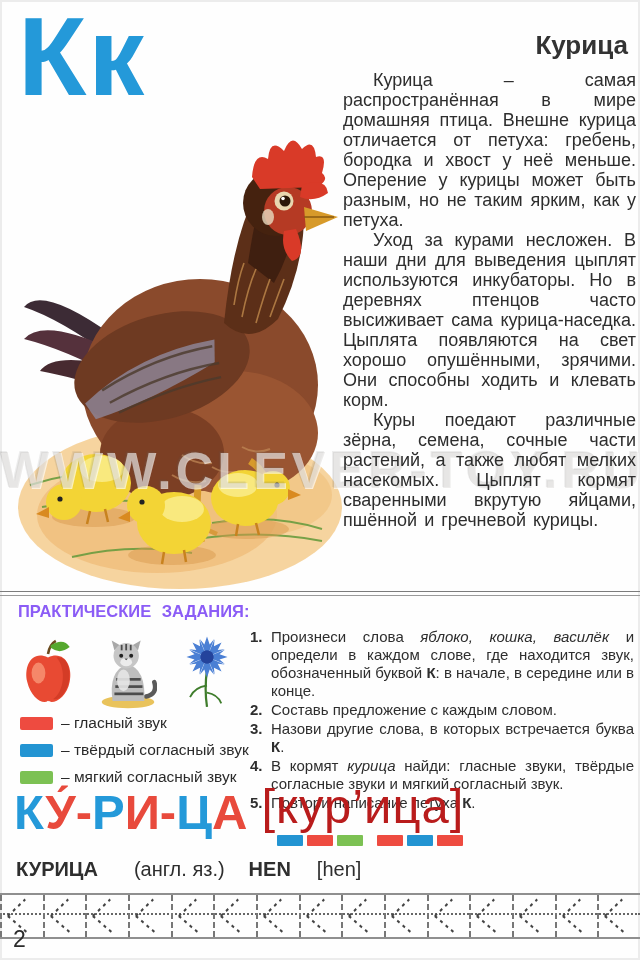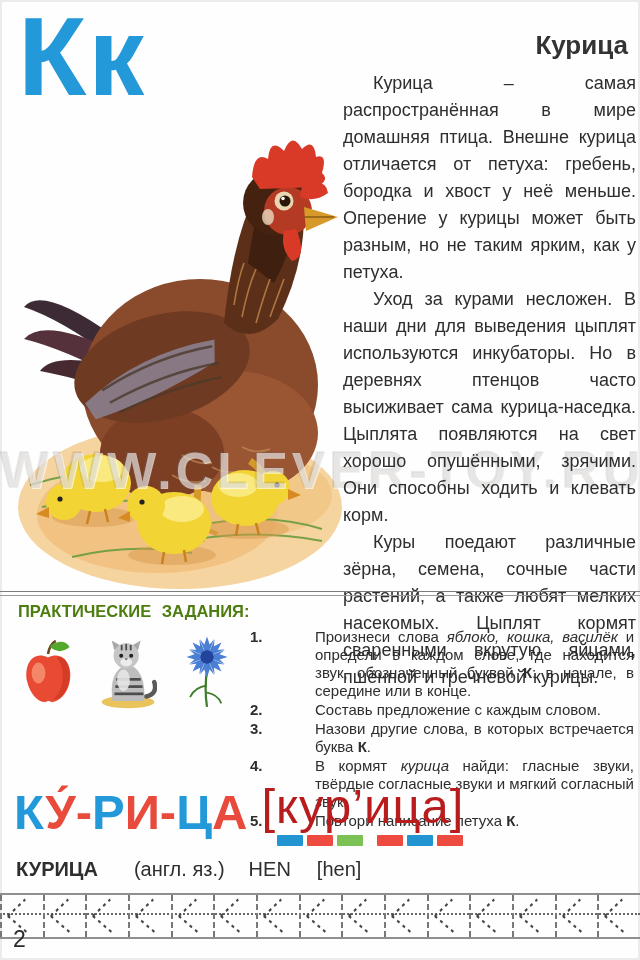--- a/index.html
+++ b/index.html
@@ -14,78 +14,78 @@
     font-size:112px; font-weight:bold; color:#2499d9; letter-spacing:2px;
   }
   
   .page-title{
     position:absolute; right:12px; top:30px;
     font-size:26px; font-weight:bold; color:#333;
   }
   
   .article{
     position:absolute; left:343px; top:70px; width:293px;
-    font-size:18px; line-height:27px; text-align:justify;
+    font-size:18px; line-height:20px; text-align:justify;
   }
   .article p{margin:0; text-indent:30px; word-spacing:2px;}
   
   .hen-box{position:absolute; left:12px; top:55px; width:332px; height:540px;}
   
   .watermark{
     position:absolute; left:0; top:440px; width:532px;
     font-size:52px; font-weight:bold; letter-spacing:4px; white-space:nowrap;
     color:rgba(128,122,112,0.14);
     text-shadow:1px 1px 0 rgba(255,255,255,0.65), -1px -1px 0 rgba(90,90,90,0.10);
     pointer-events:none;
   }
   
   .divider{
     position:absolute; left:0; top:591px; width:640px; height:3px;
     border-top:1px solid #7c7c7c; border-bottom:1px solid #9a9a9a;
   }
   .practice-heading{
     position:absolute; left:18px; top:602px;
-    font-size:16.5px; font-weight:bold; word-spacing:6px; color:#4d7c0f;
+    font-size:16.5px; font-weight:bold; word-spacing:6px; color:#8b5cf6;
   }
   
   .pictures-row{
     position:absolute; left:22px; top:630px; width:210px; height:80px;
     display:flex; justify-content:space-between; align-items:flex-end;
   }
   
   .legend{position:absolute; left:20px; top:714px; width:225px;}
   .legend-row{display:flex; align-items:center; margin-bottom:9px;}
   .legend-swatch{width:33px; height:13px; border-radius:2px; margin-right:8px; flex:none;}
   .legend-label{font-size:15.5px; color:#2a2a2a; white-space:nowrap;}
   
   .tasks{position:absolute; left:250px; top:628px; width:384px;}
   .task-item{display:flex; font-size:15px; line-height:18px; margin-bottom:1px;}
   .task-num{font-weight:bold; width:21px; flex:none;}
-  .task-text{flex:1; text-align:justify;margin-left:44px;}
+  .task-text{flex:1; text-align:justify;}
   .task-text .it{font-style:italic;}
   .task-text .bd{font-weight:bold;}
   
   .word-block{
     position:absolute; left:14px; top:775px; width:620px;
     display:flex; align-items:center; white-space:nowrap;
   }
   .word-letters{font-size:49px; font-weight:bold; letter-spacing:0px; line-height:62px;}
   .word-transcription{position:relative; margin-left:14px; line-height:62px;}
   .transcription-text{font-size:49px; font-weight:normal; color:#b91c1c; letter-spacing:1px;}
   .sound-bars{position:absolute; left:16px; top:60px; display:flex;}
   .sound-bar{width:26px; height:11px; border-radius:1px; margin-right:4px;}
   .sound-bar.gap{margin-left:10px;}
   
   .translation-line{
     position:absolute; left:16px; top:858px; width:620px;
     font-size:20px; display:flex; align-items:baseline;
   }
   .tr-word{font-weight:bold; margin-right:36px;}
   .tr-note{margin-right:24px;}
-  .tr-english{font-weight:normal; margin-right:26px;}
+  .tr-english{font-weight:bold; margin-right:26px;}
   .tr-phon{}
   
   .trace-band{
     position:absolute; left:0; top:893px; width:640px; height:42px;
     border-top:2px solid #8f8f8f; border-bottom:2px solid #8f8f8f;
     display:flex;
   }
   .trace-mid{position:absolute; left:0; right:0; top:18px; border-top:2px dotted #666; pointer-events:none;}
   .trace-cell{flex:1; position:relative; border-left:2px dashed #777;}
   .trace-cell svg{position:absolute; left:0; top:0; width:100%; height:100%;}
@@ -262,20 +262,34 @@
         <path d="M28 22 L20 2 L25 8 L28 -1 L31 8 L36 2 Z" transform="rotate(135 28 22)"></path>
         <path d="M28 22 L20 2 L25 8 L28 -1 L31 8 L36 2 Z" transform="rotate(180 28 22)"></path>
         <path d="M28 22 L20 2 L25 8 L28 -1 L31 8 L36 2 Z" transform="rotate(225 28 22)"></path>
         <path d="M28 22 L20 2 L25 8 L28 -1 L31 8 L36 2 Z" transform="rotate(270 28 22)"></path>
         <path d="M28 22 L20 2 L25 8 L28 -1 L31 8 L36 2 Z" transform="rotate(315 28 22)"></path>
       </g>
       <circle cx="28" cy="22" r="7.5" fill="#24439c"></circle>
     </svg>
   </div>
 
+  <div class="legend" id="legend">
+      <div class="legend-row">
+        <span class="legend-swatch" style="background: rgb(238, 75, 64);"></span>
+        <span class="legend-label">– гласный звук</span>
+      </div>
+      <div class="legend-row">
+        <span class="legend-swatch" style="background: rgb(35, 148, 210);"></span>
+        <span class="legend-label">– твёрдый согласный звук</span>
+      </div>
+      <div class="legend-row">
+        <span class="legend-swatch" style="background: rgb(124, 193, 83);"></span>
+        <span class="legend-label">– мягкий согласный звук</span>
+      </div>
+    </div>
 
   <div class="tasks" id="tasks">
       <div class="task-item">
         <span class="task-num">1.</span>
         <span class="task-text"><span>Произнеси слова </span><span class="it ">яблоко, кошка, василёк</span><span> и определи в каждом слове, где находится звук, обозначенный буквой </span><span class="bd">К</span><span>: в начале, в середине или в конце.</span></span>
       </div>
       <div class="task-item">
         <span class="task-num">2.</span>
         <span class="task-text"><span>Составь предложение с каждым словом.</span></span>
       </div>

